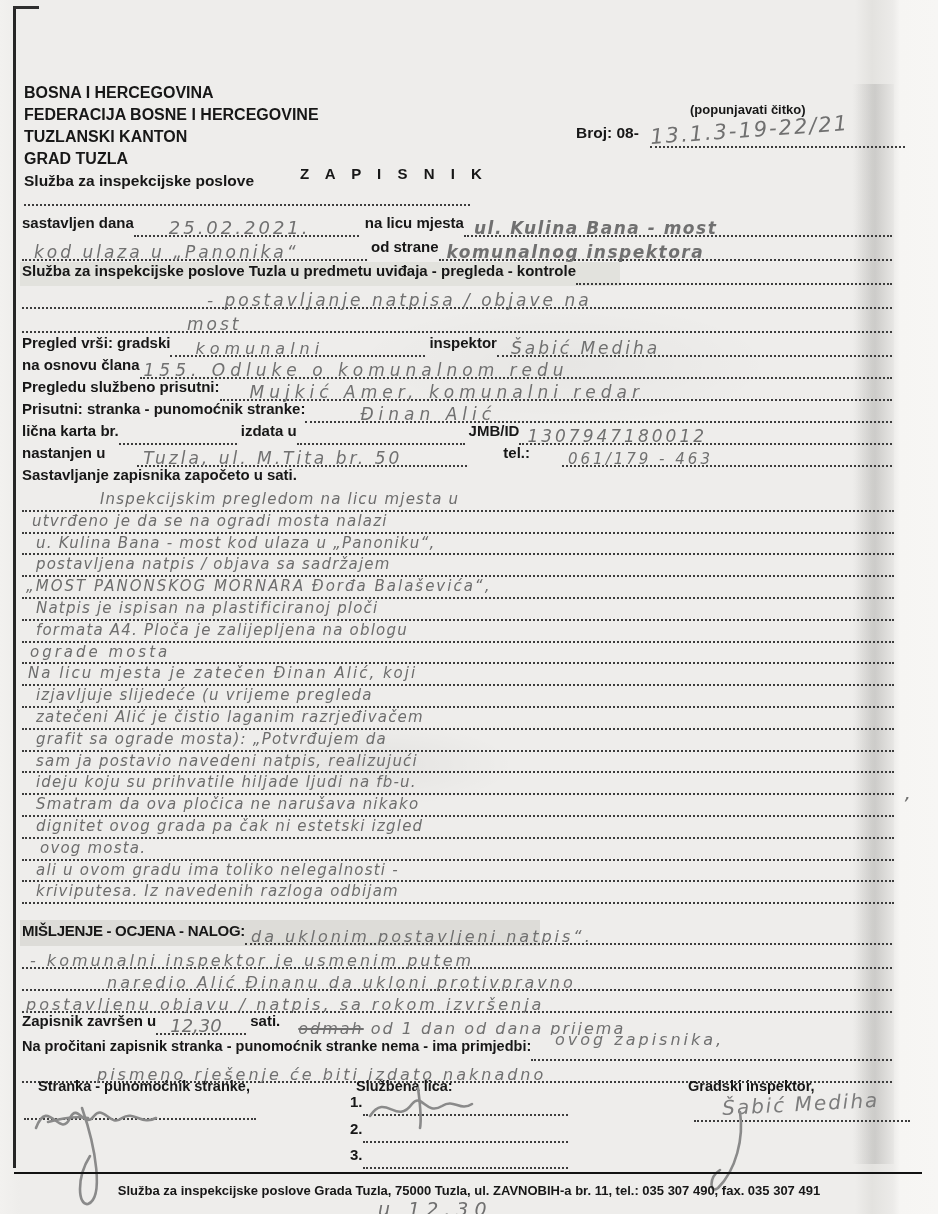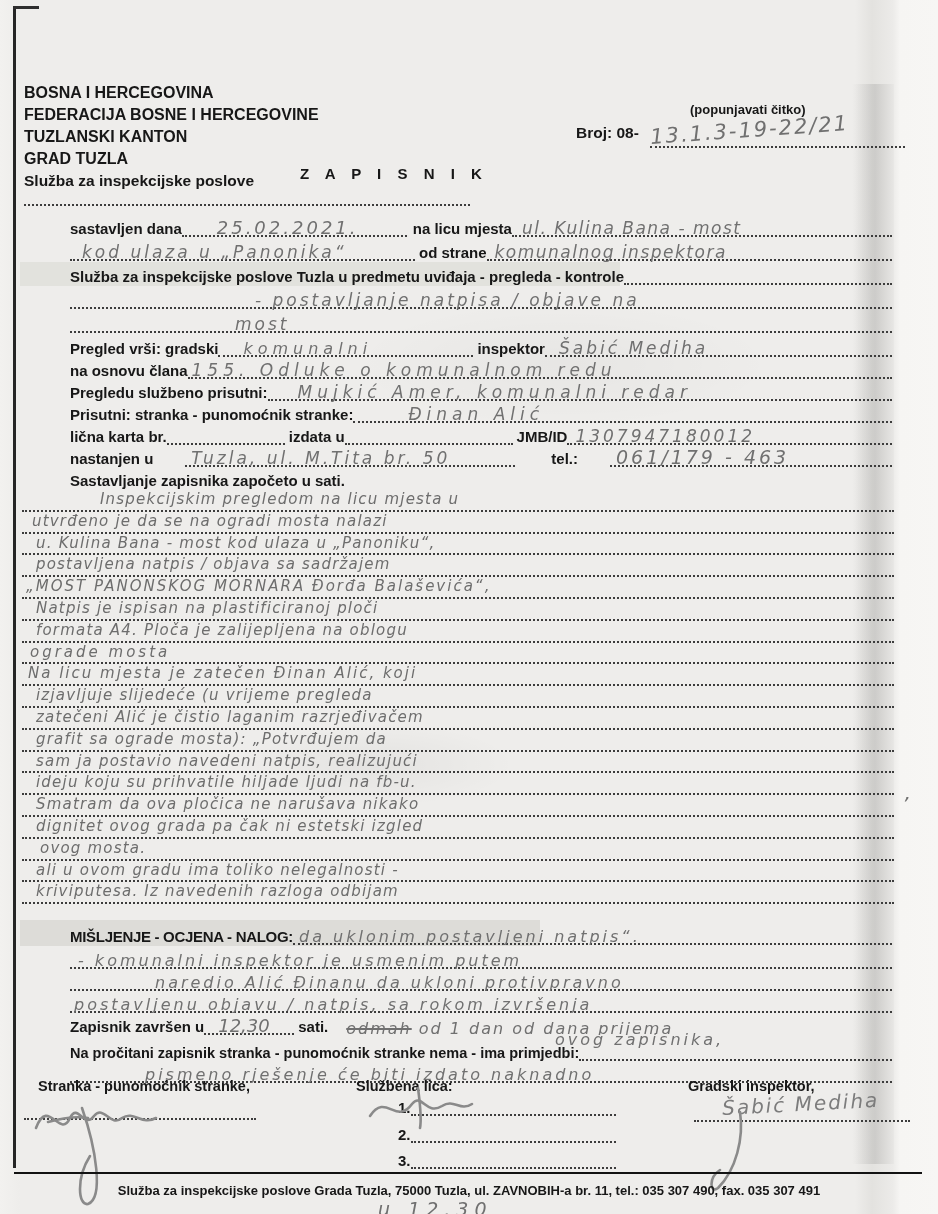--- a/index.html
+++ b/index.html
@@ -6,22 +6,22 @@
   body{width:938px;height:1214px;overflow:hidden;background:#f7f6f4;}
   #page{position:relative;width:938px;height:1214px;overflow:hidden;
     background:
       radial-gradient(ellipse 200px 60px at 40% 63%, rgba(0,0,0,0.045), rgba(0,0,0,0) 70%),
       radial-gradient(ellipse 300px 90px at 60% 30%, rgba(0,0,0,0.03), rgba(0,0,0,0) 70%),
       linear-gradient(to right, #f2f1ef 0px, #eeedeb 20px, #eeedeb 855px, #e3e2df 872px, #eceBE9 893px, #f6f5f3 900px, #f7f6f4 938px);
     font-family:"Liberation Sans", sans-serif;
   }
   .lbl{font-family:"Liberation Sans",sans-serif;font-weight:700;color:#171717;font-size:15px;white-space:nowrap;}
   .hw{font-family:"DejaVu Sans",sans-serif;font-style:italic;color:#707070;white-space:nowrap;font-size:16px;}
-  .sp1{letter-spacing:1.5px;} .sp2{letter-spacing:3px;} .sp3{letter-spacing:5px;}
-  .row{position:absolute;left:22px;right:46px;display:flex;align-items:flex-end;height:23px;margin-left:48px;}
+  .sp1{letter-spacing:1.5px;font-weight:bold;} .sp2{letter-spacing:3px;} .sp3{letter-spacing:5px;}
+  .row{position:absolute;left:22px;right:46px;display:flex;align-items:flex-start;height:23px;}
   .fill{flex:1 1 auto;border-bottom:2px dotted #3c3c3c;display:flex;align-items:flex-end;min-width:14px;height:100%;box-sizing:border-box;overflow:visible;}
   .fill>.hw{position:relative;top:3px;}
   .nofill{border-bottom:none;}
   .dotline{position:absolute;border-bottom:2px dotted #3c3c3c;height:0;}
   .band{position:absolute;background:#dededa;opacity:.8;}
   #body-lines{position:absolute;left:22px;right:44px;top:490px;}
   .bline{height:21.8px;box-sizing:border-box;border-bottom:2px dotted #3c3c3c;
     font-family:"DejaVu Sans",sans-serif;font-style:italic;font-size:15px;color:#6d6d6d;
     white-space:nowrap;padding-left:14px;letter-spacing:1.2px;overflow:hidden;}
   .bline:nth-child(1){padding-left:78px;}
@@ -145,21 +145,21 @@
       </span>
   </div>
 
   <div class="row" style="top:444px;gap:32px;">
     <span class="lbl">nastanjen u</span>
     <span class="fill" style="flex:0 0 330px;">
         <span class="hw sp2" style="margin-left:6px;font-size:17px;">Tuzla, ul. M.Tita br. 50</span>
       </span>
     <span class="lbl" style="margin-left:4px;">tel.:</span>
     <span class="fill">
-        <span class="hw sp2" style="margin-left:6px;font-size:19px;">061/179 - 463</span>
+        <span class="hw sp2" style="margin-left:6px;font-size:15px;">061/179 - 463</span>
       </span>
   </div>
 
   <div class="row" style="top:466px;right:auto;width:585px;">
     <span class="lbl">Sastavljanje zapisnika započeto u</span>
     <span class="lbl" style="margin-left:4px;">sati.</span>
   </div>
 
   <div id="body-lines">
     <div class="bline">Inspekcijskim pregledom na licu mjesta u</div>

